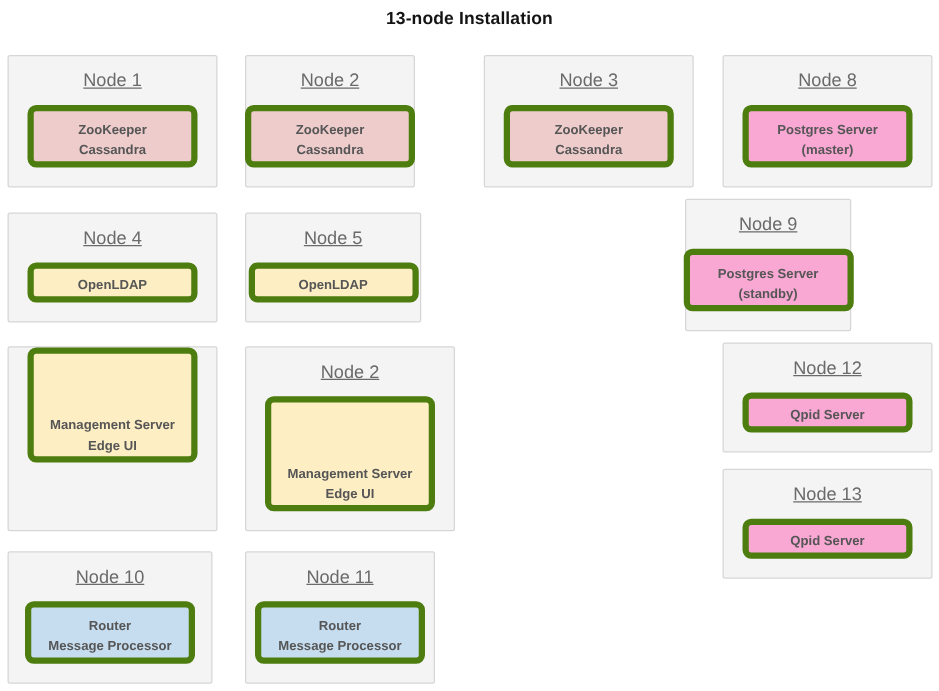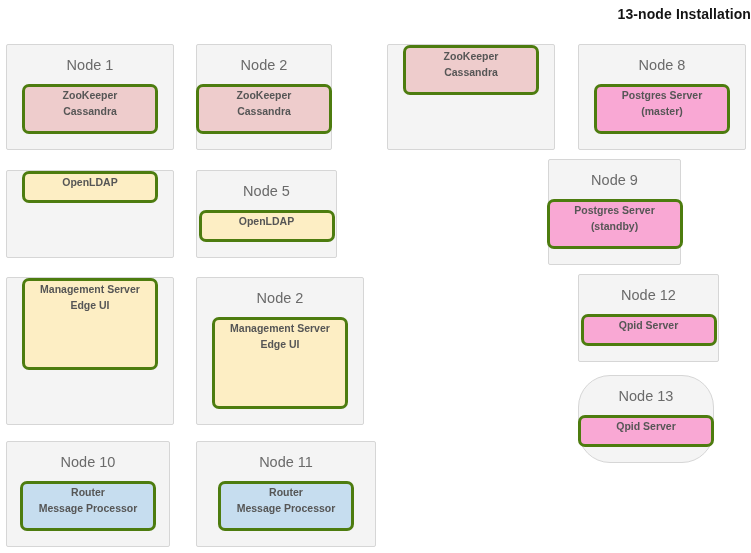--- a/index.html
+++ b/index.html
@@ -13,21 +13,21 @@
     position: relative;
     font-family: "Liberation Sans", sans-serif;
     overflow: hidden;
   }
 
   #diagram-title {
     position: absolute;
     left: 0;
     top: 6px;
     width: 751px;
-    text-align: right;
+    text-align: center;
     font-size: 14px;
     font-weight: bold;
     color: #141414;
     letter-spacing: 0.1px;
   }
 
   .node-card {
     position: absolute;
     box-sizing: border-box;
     background: #f4f4f4;
@@ -40,30 +40,31 @@
 
   .node-label {
     font-size: 14.5px;
     color: #6a6a6a;
     font-weight: normal;
     line-height: 1;
     padding-top: 13px;
     padding-bottom: 11px;
     text-align: center;
     white-space: nowrap;
+    text-decoration: underline;
   }
 
   .service-box {
     box-sizing: border-box;
-    border: 3px solid #4d7c0f;
+    border: 5px solid #4d7c0f;
     border-radius: 7px;
     display: flex;
     flex-direction: column;
     align-items: center;
-    justify-content: flex-start;
+    justify-content: flex-end;
     text-align: center;
     font-size: 10.5px;
     font-weight: bold;
     color: #565656;
     line-height: 1.55;
   }
 
   .service-box .svc-line { display: block; white-space: nowrap; }
 
   
@@ -86,33 +87,35 @@
       </div>
     </div>
     <div class="node-card" style="left: 196px; top: 44px; width: 136px; height: 106px;">
       <div class="node-label">Node 2</div>
       <div class="service-box tone-pink" style="width: 136px; height: 50px;">
         <span class="svc-line">ZooKeeper</span>
         <span class="svc-line">Cassandra</span>
       </div>
     </div>
     <div class="node-card" style="left: 387px; top: 44px; width: 168px; height: 106px;">
+      <div class="node-label">Node 3</div>
       <div class="service-box tone-pink" style="width: 136px; height: 50px;">
         <span class="svc-line">ZooKeeper</span>
         <span class="svc-line">Cassandra</span>
       </div>
     </div>
     <div class="node-card" style="left: 578px; top: 44px; width: 168px; height: 106px;">
       <div class="node-label">Node 8</div>
       <div class="service-box tone-green" style="width: 136px; height: 50px;">
         <span class="svc-line">Postgres Server</span>
         <span class="svc-line">(master)</span>
       </div>
     </div>
     <div class="node-card" style="left: 6px; top: 170px; width: 168px; height: 88px;">
+      <div class="node-label">Node 4</div>
       <div class="service-box tone-yellow" style="width: 136px; height: 32px;">
         <span class="svc-line">OpenLDAP</span>
       </div>
     </div>
     <div class="node-card" style="left: 196px; top: 170px; width: 141px; height: 88px;">
       <div class="node-label">Node 5</div>
       <div class="service-box tone-yellow" style="width: 136px; height: 32px;">
         <span class="svc-line">OpenLDAP</span>
       </div>
     </div>
@@ -129,39 +132,39 @@
         <span class="svc-line">Edge UI</span>
       </div>
     </div>
     <div class="node-card" style="left: 196px; top: 277px; width: 168px; height: 148px;">
       <div class="node-label">Node 2</div>
       <div class="service-box tone-yellow" style="width: 136px; height: 92px;">
         <span class="svc-line">Management Server</span>
         <span class="svc-line">Edge UI</span>
       </div>
     </div>
-    <div class="node-card" style="left: 578px; top: 274px; width: 141px; height: 88px;">
+    <div class="node-card" style="left: 578px; top: 274px; width: 168px; height: 88px;">
       <div class="node-label">Node 12</div>
       <div class="service-box tone-green" style="width: 136px; height: 32px;">
         <span class="svc-line">Qpid Server</span>
       </div>
     </div>
-    <div class="node-card" style="left: 578px; top: 375px; width: 136px; height: 88px; border-radius: 32px;">
+    <div class="node-card" style="left: 578px; top: 375px; width: 168px; height: 88px;">
       <div class="node-label">Node 13</div>
       <div class="service-box tone-green" style="width: 136px; height: 32px;">
         <span class="svc-line">Qpid Server</span>
       </div>
     </div>
     <div class="node-card" style="left: 6px; top: 441px; width: 164px; height: 106px;">
       <div class="node-label">Node 10</div>
       <div class="service-box tone-blue" style="width: 136px; height: 50px;">
         <span class="svc-line">Router</span>
         <span class="svc-line">Message Processor</span>
       </div>
     </div>
-    <div class="node-card" style="left: 196px; top: 441px; width: 180px; height: 106px;">
+    <div class="node-card" style="left: 196px; top: 441px; width: 152px; height: 106px;">
       <div class="node-label">Node 11</div>
       <div class="service-box tone-blue" style="width: 136px; height: 50px;">
         <span class="svc-line">Router</span>
         <span class="svc-line">Message Processor</span>
       </div>
     </div>
   </div>
 
 </body></html>

